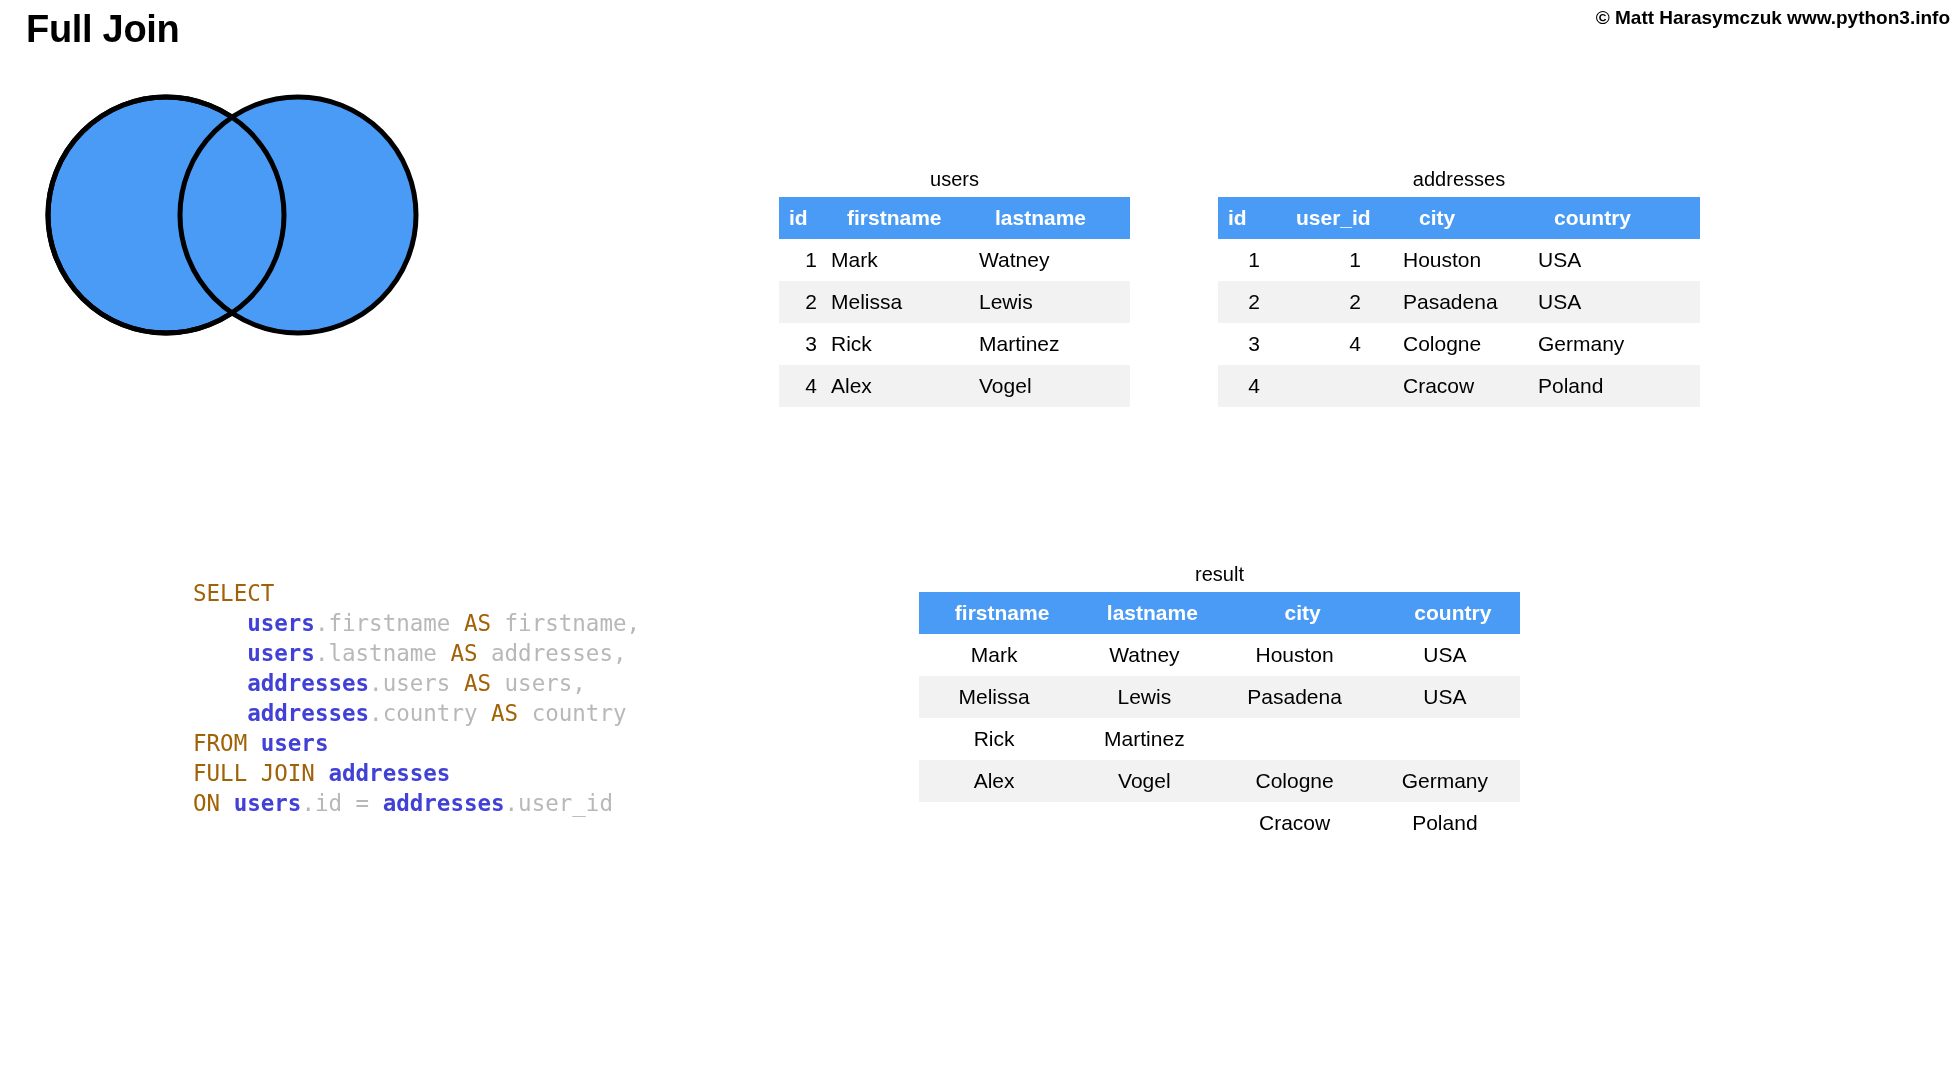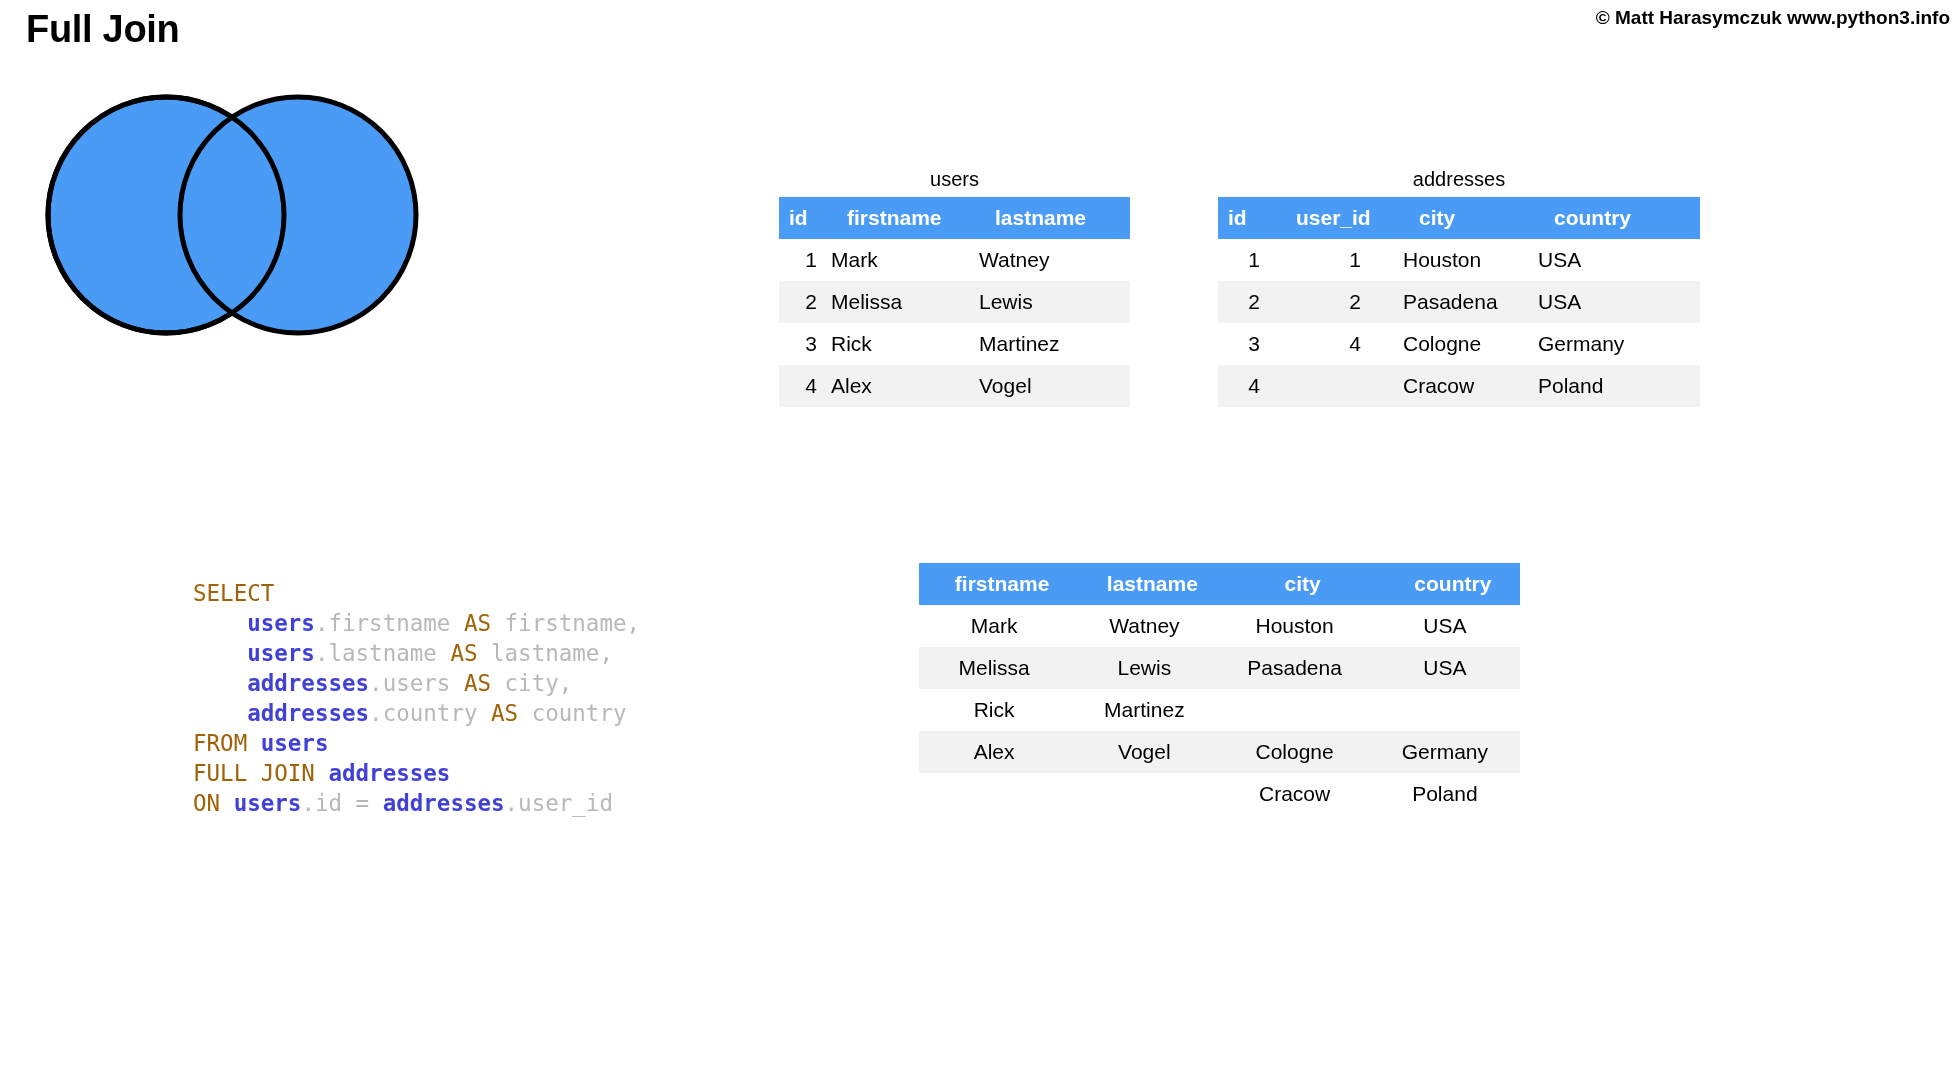--- a/index.html
+++ b/index.html
@@ -223,28 +223,29 @@
         <td class="v-uid"></td>
         <td class="v-txt">Cracow</td>
         <td class="v-txt">Poland</td>
       </tr>
     </tbody>
   </table>
 </div>
 
 <div id="sql-code"><span class="kw">SELECT</span>
     <span class="tbl">users</span><span class="fld">.firstname</span> <span class="kw">AS</span> <span class="fld">firstname,</span>
-    <span class="tbl">users</span><span class="fld">.lastname</span> <span class="kw">AS</span> <span class="fld">lastname,</span>
-    <span class="tbl">addresses</span><span class="fld">.users</span> <span class="kw">AS</span> <span class="fld">city,</span>
+    <span class="tbl">users</span><span class="fld">.lastname</span> <span class="kw">AS</span> <span class="fld">addresses,</span>
+    <span class="tbl">addresses</span><span class="fld">.users</span> <span class="kw">AS</span> <span class="fld">users,</span>
     <span class="tbl">addresses</span><span class="fld">.country</span> <span class="kw">AS</span> <span class="fld">country</span>
 <span class="kw">FROM</span> <span class="tbl">users</span>
 <span class="kw">FULL JOIN</span> <span class="tbl">addresses</span>
 <span class="kw">ON</span> <span class="tbl">users</span><span class="fld">.id</span> <span class="punct">=</span> <span class="tbl">addresses</span><span class="fld">.user_id</span></div>
 
 <div class="table-block" id="table-result">
+  <div class="table-caption">result</div>
   <table class="data-table">
     <colgroup>
         <col>
         <col>
         <col>
         <col>
       </colgroup>
     <thead>
       <tr>
         <th>firstname</th>

